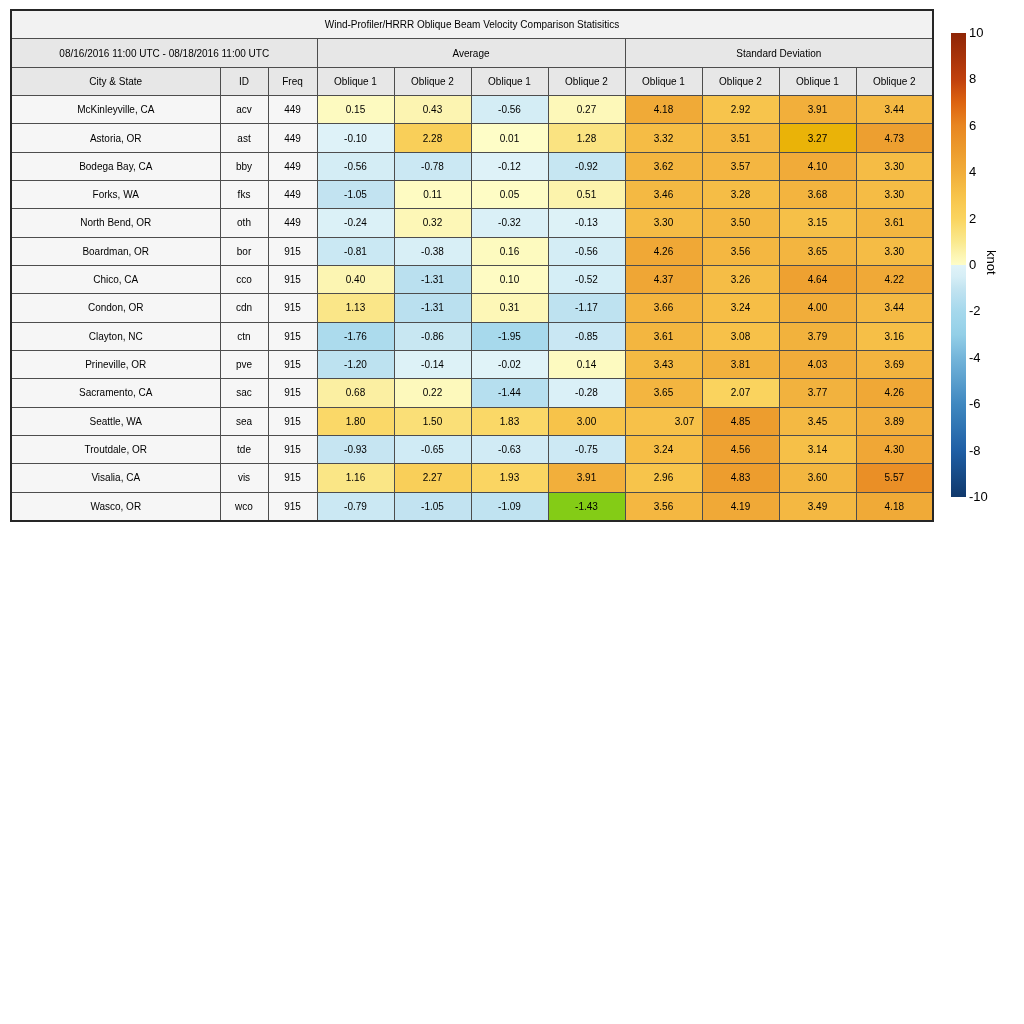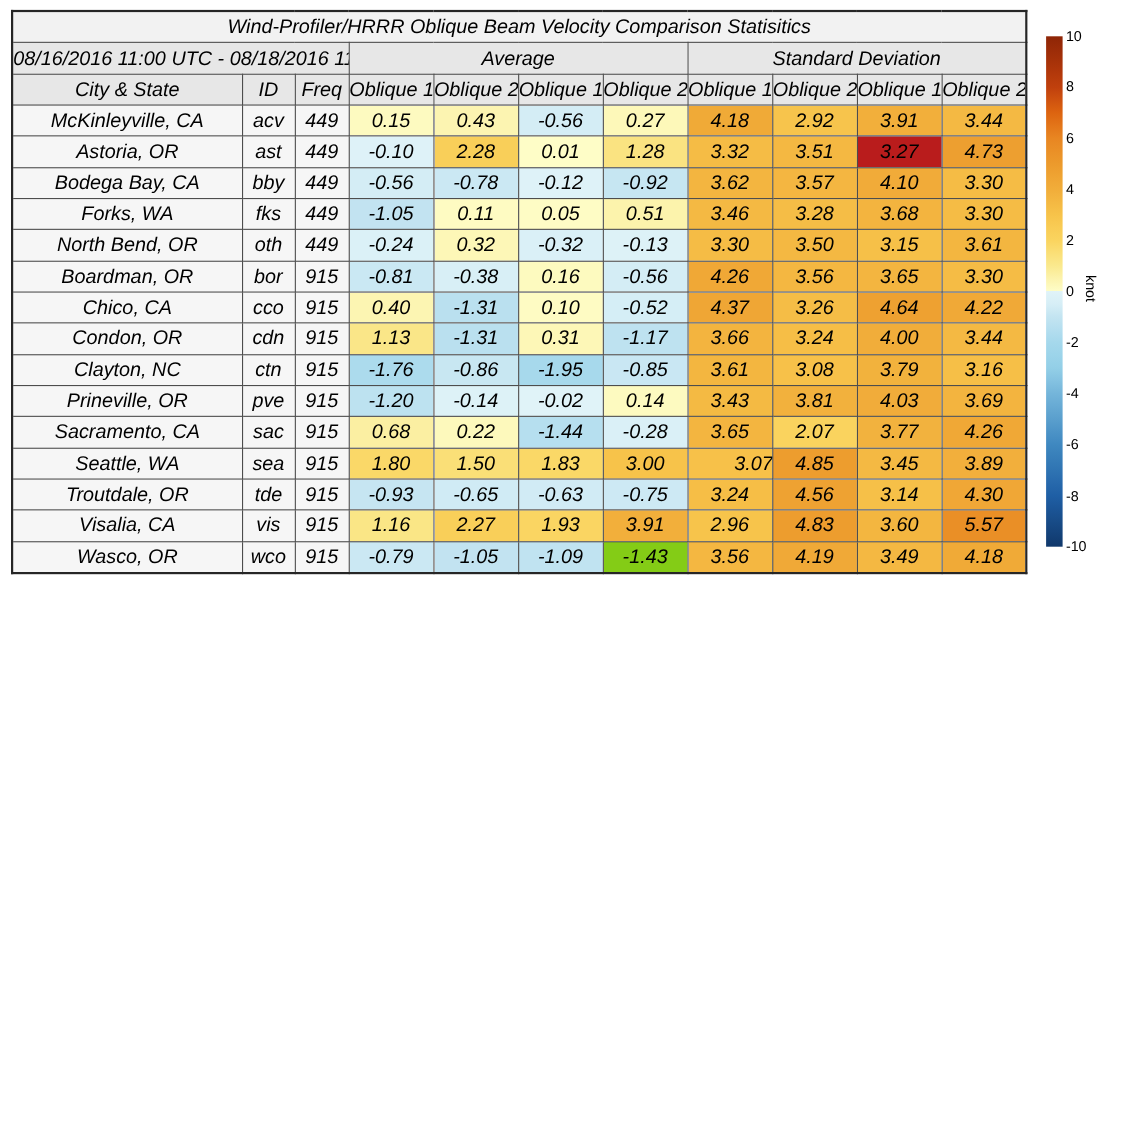--- a/index.html
+++ b/index.html
@@ -5,23 +5,22 @@
   html,body{margin:0;padding:0;}
   body{
     width:1024px;height:1024px;background:#ffffff;position:relative;
     font-family:"Liberation Sans",sans-serif;color:#000;
     -webkit-font-smoothing:antialiased;
   }
   table.stat-table{
     position:absolute;left:10px;top:9px;
     width:921px;height:513px;
     border-collapse:collapse;table-layout:fixed;
-    font-size:18px;
+    font-size:10px;
     border:2px solid #262626;
-    font-style:italic;
   }
   table.stat-table td{
     border:1px solid #4d4d4d;
     text-align:center;vertical-align:middle;
     padding:0;overflow:hidden;white-space:nowrap;
     height:25px;
   }
   td.title-cell{background:#f2f2f2;}
   td.hdr{background:#e7e7e7;}
   td.site{background:#f6f6f6;}
@@ -95,21 +94,21 @@
       <tr>
         <td class="site">Astoria, OR</td>
         <td class="site">ast</td>
         <td class="site">449</td>
         <td class="val" style="background: rgb(222, 242, 248);">-0.10</td>
         <td class="val" style="background: rgb(249, 207, 89);">2.28</td>
         <td class="val" style="background: rgb(254, 253, 199);">0.01</td>
         <td class="val" style="background: rgb(250, 227, 129);">1.28</td>
         <td class="val" style="background: rgb(245, 188, 69);">3.32</td>
         <td class="val" style="background: rgb(244, 184, 66);">3.51</td>
-        <td class="val" style="background: #b91c1c;">3.27</td>
+        <td class="val" style="background: #eab308;">3.27</td>
         <td class="val" style="background: rgb(237, 159, 48);">4.73</td>
       </tr>
       <tr>
         <td class="site">Bodega Bay, CA</td>
         <td class="site">bby</td>
         <td class="site">449</td>
         <td class="val" style="background: rgb(212, 237, 245);">-0.56</td>
         <td class="val" style="background: rgb(203, 232, 243);">-0.78</td>
         <td class="val" style="background: rgb(222, 242, 248);">-0.12</td>
         <td class="val" style="background: rgb(198, 230, 242);">-0.92</td>

